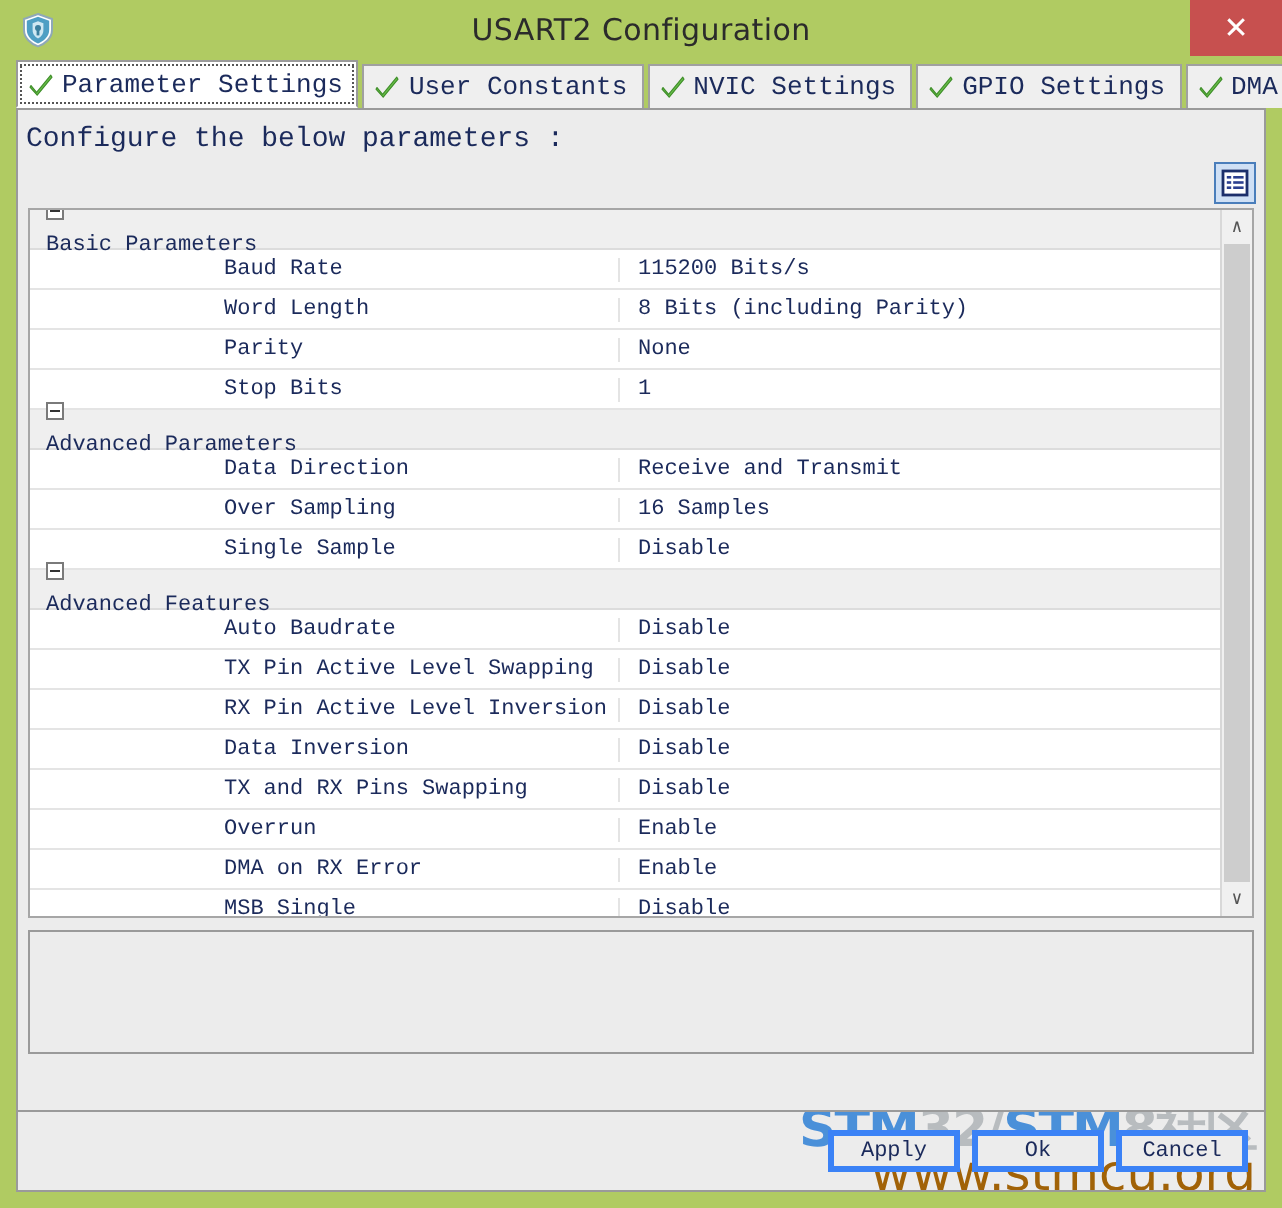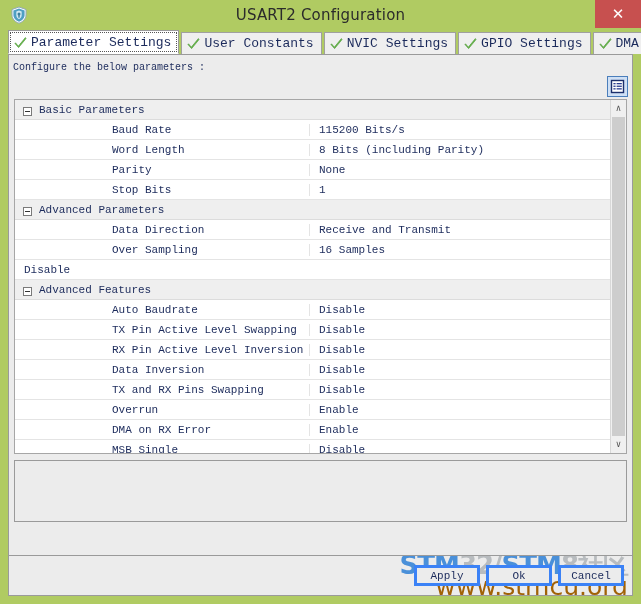--- a/index.html
+++ b/index.html
@@ -59,21 +59,21 @@
   }
   
   .bodypanel{
     flex:1 1 auto;margin:0 8px;background:#ececec;
     border:1px solid #9a9a9a;border-top:1px solid #9a9a9a;
     box-sizing:border-box;position:relative;
     display:flex;flex-direction:column;
     padding:0;
   }
   .hint{
-    font-size:10px;color:#1b2a5b;padding:7px 8px 0 4px;
+    font-size:14px;color:#1b2a5b;padding:7px 8px 0 4px;
     flex:0 0 auto;
   }
   .toolbar{
     flex:0 0 auto;height:26px;position:relative;
     display:flex;justify-content:flex-end;align-items:center;
     padding-right:4px;
   }
   .tool-btn{
     width:21px;height:21px;box-sizing:border-box;
     background:#cfe0f5;border:1px solid #4a7ebb;
@@ -95,22 +95,23 @@
   }
   .row.group{
     background:#efefef;border-bottom:1px solid #dcdcdc;
   }
   .row .name{
     width:295px;flex:0 0 295px;box-sizing:border-box;
     padding-left:97px;white-space:nowrap;overflow:hidden;
     border-right:1px solid #e4e4e4;
   }
   .row.group .name{
-    padding-left:8px;display:flex;align-items:flex-end;gap:7px;
+    padding-left:8px;display:flex;align-items:flex-start;gap:7px;
     border-right:none;
+    flex-direction:column;
   }
   .row .val{
     flex:1 1 auto;padding-left:9px;white-space:nowrap;overflow:hidden;
   }
   .expander{
     width:9px;height:9px;flex:0 0 9px;box-sizing:border-box;
     border:1px solid #7a7a7a;background:#fff;
     position:relative;cursor:pointer;
   }
   .expander::before{
@@ -275,20 +276,21 @@
           </div>
           <div class="row">
             <div class="name">Data Direction</div>
             <div class="val">Receive and Transmit</div>
           </div>
           <div class="row">
             <div class="name">Over Sampling</div>
             <div class="val">16 Samples</div>
           </div>
           <div class="row">
+            <div class="name">Single Sample</div>
             <div class="val">Disable</div>
           </div>
           <div class="row group">
             <div class="name">
               <span class="expander"></span>
               <span>Advanced Features</span>
             </div>
             <div class="val"></div>
           </div>
           <div class="row">

